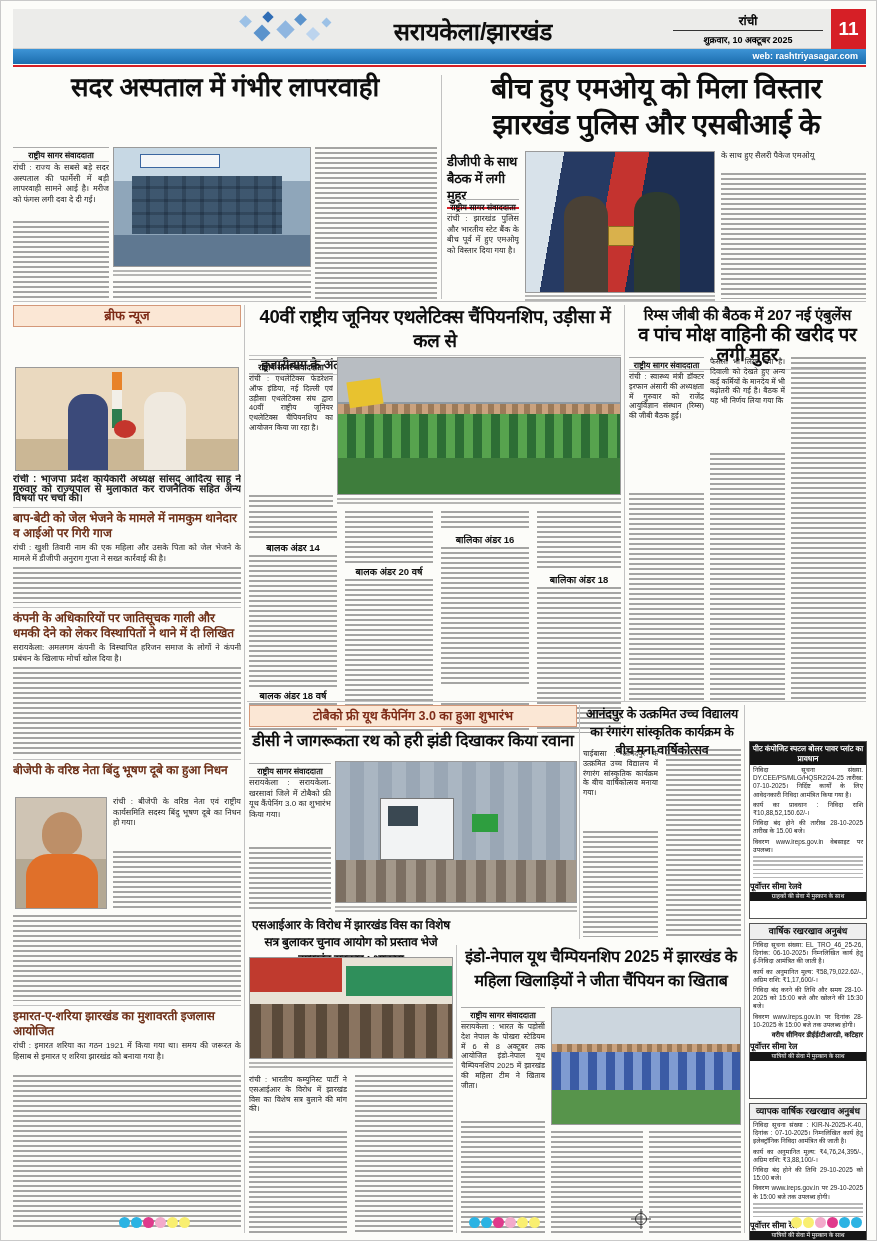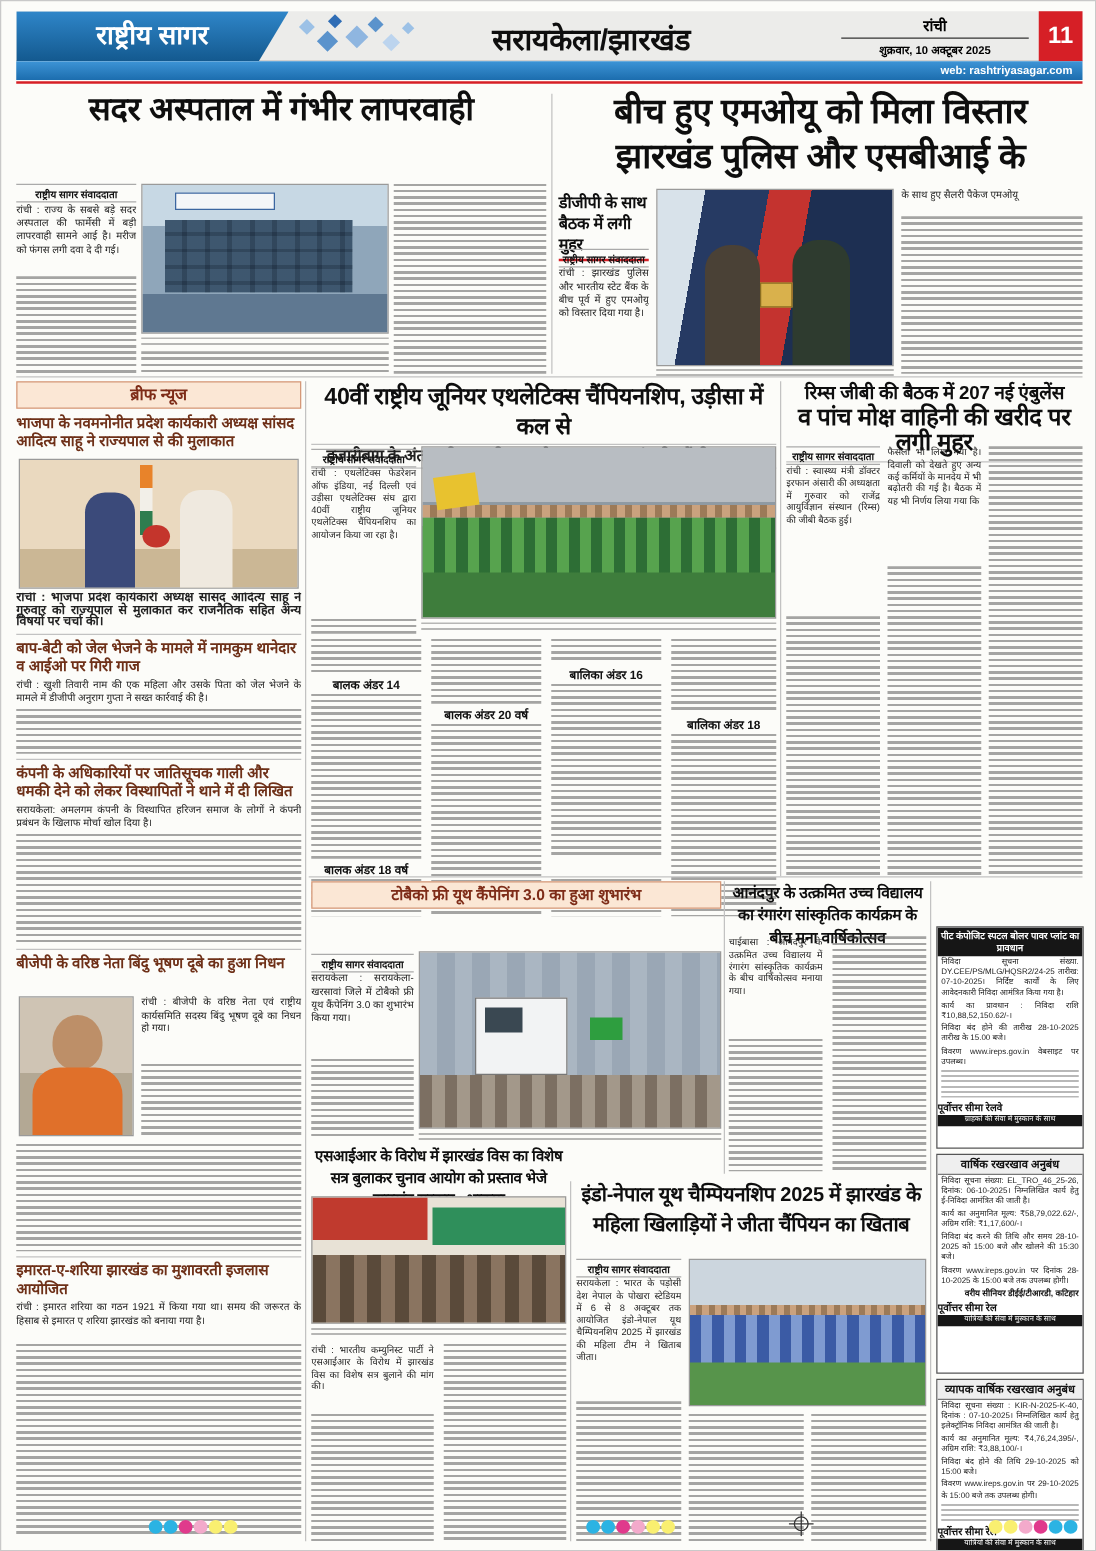--- a/index.html
+++ b/index.html
@@ -31,21 +31,20 @@
   .dot{display:inline-block;width:11px;height:11px;border-radius:50%;margin-right:1px;vertical-align:middle}
   .dia{position:absolute;transform:rotate(45deg)}
 </style>
 </head>
 <body>
 
 <div class="page">
 
   <div class="abs" style="left:12px;top:8px;width:853px;height:59px">
     <div class="abs" style="left:0;top:0;width:853px;height:40px;background:#ececea;border-bottom:1px solid #cfcfcf"></div>
-    <div class="abs" style="left:0;top:0;width:218px;height:40px;background:linear-gradient(180deg,#2f86c9,#13598f);clip-path:polygon(0 0,100% 0,89% 100%,0 100%);color:#fff;font-weight:700;font-size:21px;text-align:center;line-height:40px">राष्ट्रीय सागर</div>
     <span class="dia" style="left:228px;top:8px;width:9px;height:9px;background:#9cc1e6"></span>
     <span class="dia" style="left:243px;top:18px;width:12px;height:12px;background:#5b93cc"></span>
     <span class="dia" style="left:251px;top:4px;width:8px;height:8px;background:#2f6db5"></span>
     <span class="dia" style="left:266px;top:14px;width:13px;height:13px;background:#8fb6e0"></span>
     <span class="dia" style="left:283px;top:6px;width:9px;height:9px;background:#5b93cc"></span>
     <span class="dia" style="left:295px;top:20px;width:10px;height:10px;background:#bcd4ee"></span>
     <span class="dia" style="left:310px;top:10px;width:7px;height:7px;background:#9cc1e6"></span>
     <div class="abs hl ctr" style="left:300px;top:5px;width:320px;font-size:24px">सरायकेला/झारखंड</div>
     <div class="abs" style="left:660px;top:3px;width:150px">
       <div class="ctr" style="font-size:12px;font-weight:700;border-bottom:1px solid #333;padding-bottom:1px">रांची</div>
@@ -85,21 +84,20 @@
     </div>
     <div class="abs greek2" style="left:78px;top:224px;width:190px;height:6px"></div>
     <div class="abs tx" style="left:274px;top:80px;width:145px;height:20px">के साथ हुए सैलरी पैकेज एमओयू</div>
     <div class="abs greek" style="left:274px;top:102px;width:145px;height:126px"></div>
   </div>
 
   <div class="abs hrline" style="left:12px;top:300px;width:853px"></div>
 
   <div class="abs" style="left:12px;top:304px;width:228px;height:928px">
     <div class="brief-h" style="height:22px">ब्रीफ न्यूज</div>
-    <div class="abs bh" style="left:0;top:26px;width:228px;height:32px;font-size:12px">भाजपा के नवमनोनीत प्रदेश कार्यकारी अध्यक्ष सांसद आदित्य साहू ने राज्यपाल से की मुलाकात</div>
     <div class="ph" style="left:2px;top:62px;width:224px;height:104px;background:linear-gradient(180deg,#ead9bf 0 70%,#cbb795 70% 100%)">
       <div style="left:96px;top:4px;width:10px;height:56px;background:linear-gradient(180deg,#e8832a 0 33%,#f2efe8 33% 66%,#2e7d4f 66% 100%)"></div>
       <div style="left:52px;top:26px;width:40px;height:78px;background:#3b4a7a;border-radius:16px 16px 0 0"></div>
       <div style="left:128px;top:24px;width:42px;height:80px;background:#efe9df;border-radius:16px 16px 0 0"></div>
       <div style="left:98px;top:52px;width:22px;height:18px;background:#c4352c;border-radius:50%"></div>
     </div>
     <div class="abs cap" style="left:0;top:169px;width:228px;height:30px">रांची : भाजपा प्रदेश कार्यकारी अध्यक्ष सांसद आदित्य साहू ने गुरुवार को राज्यपाल से मुलाकात कर राजनैतिक सहित अन्य विषयों पर चर्चा की।</div>
     <div class="abs hrline" style="left:0;top:202px;width:228px"></div>
     <div class="abs tx" style="left:0;top:238px;width:228px;height:22px">रांची : खुशी तिवारी नाम की एक महिला और उसके पिता को जेल भेजने के मामले में डीजीपी अनुराग गुप्ता ने सख्त कार्रवाई की है।</div>
     <div class="abs bh" style="left:0;top:206px;width:228px;height:30px;font-size:12px">बाप-बेटी को जेल भेजने के मामले में नामकुम थानेदार व आईओ पर गिरी गाज</div>
@@ -169,20 +167,21 @@
     <div class="abs greek" style="left:0;top:188px;width:75px;height:208px"></div>
     <div class="abs tx t75" style="left:81px;top:52px;width:75px;height:92px">फैसला भी लिया गया है। दिवाली को देखते हुए अन्य कई कर्मियों के मानदेय में भी बढ़ोतरी की गई है। बैठक में यह भी निर्णय लिया गया कि</div>
     <div class="abs greek" style="left:81px;top:148px;width:75px;height:248px"></div>
     <div class="abs greek" style="left:162px;top:52px;width:75px;height:344px"></div>
   </div>
 
   <div class="abs hrline" style="left:246px;top:700px;width:619px"></div>
 
   <div class="abs" style="left:248px;top:704px;width:328px;height:208px">
     <div class="brief-h" style="height:22px;font-size:12.5px">टोबैको फ्री यूथ कैंपेनिंग 3.0 का हुआ शुभारंभ</div>
+    <div class="hl ctr" style="margin-top:3px;font-size:16px;line-height:21px">डीसी ने जागरूकता रथ को हरी झंडी दिखाकर किया रवाना</div>
     <div class="abs by" style="left:0;top:58px;width:82px">राष्ट्रीय सागर संवाददाता</div>
     <div class="abs tx" style="left:0;top:73px;width:82px;height:66px">सरायकेला : सरायकेला-खरसावां जिले में टोबैको फ्री यूथ कैंपेनिंग 3.0 का शुभारंभ किया गया।</div>
     <div class="abs greek" style="left:0;top:142px;width:82px;height:62px"></div>
     <div class="ph" style="left:86px;top:56px;width:242px;height:142px;background:repeating-linear-gradient(90deg,#aab6c2 0 14px,#9aa7b5 14px 28px)">
       <div style="left:44px;top:36px;width:74px;height:62px;background:#f2f3f4;border:1px solid #777"></div>
       <div style="left:52px;top:44px;width:30px;height:20px;background:#3a4852"></div>
       <div style="left:136px;top:52px;width:26px;height:18px;background:#2e9e3f"></div>
       <div style="left:0;top:98px;width:242px;height:44px;background:repeating-linear-gradient(90deg,#7c6f62 0 10px,#a3988a 10px 20px)"></div>
     </div>
     <div class="abs greek2" style="left:86px;top:201px;width:242px;height:7px"></div>

